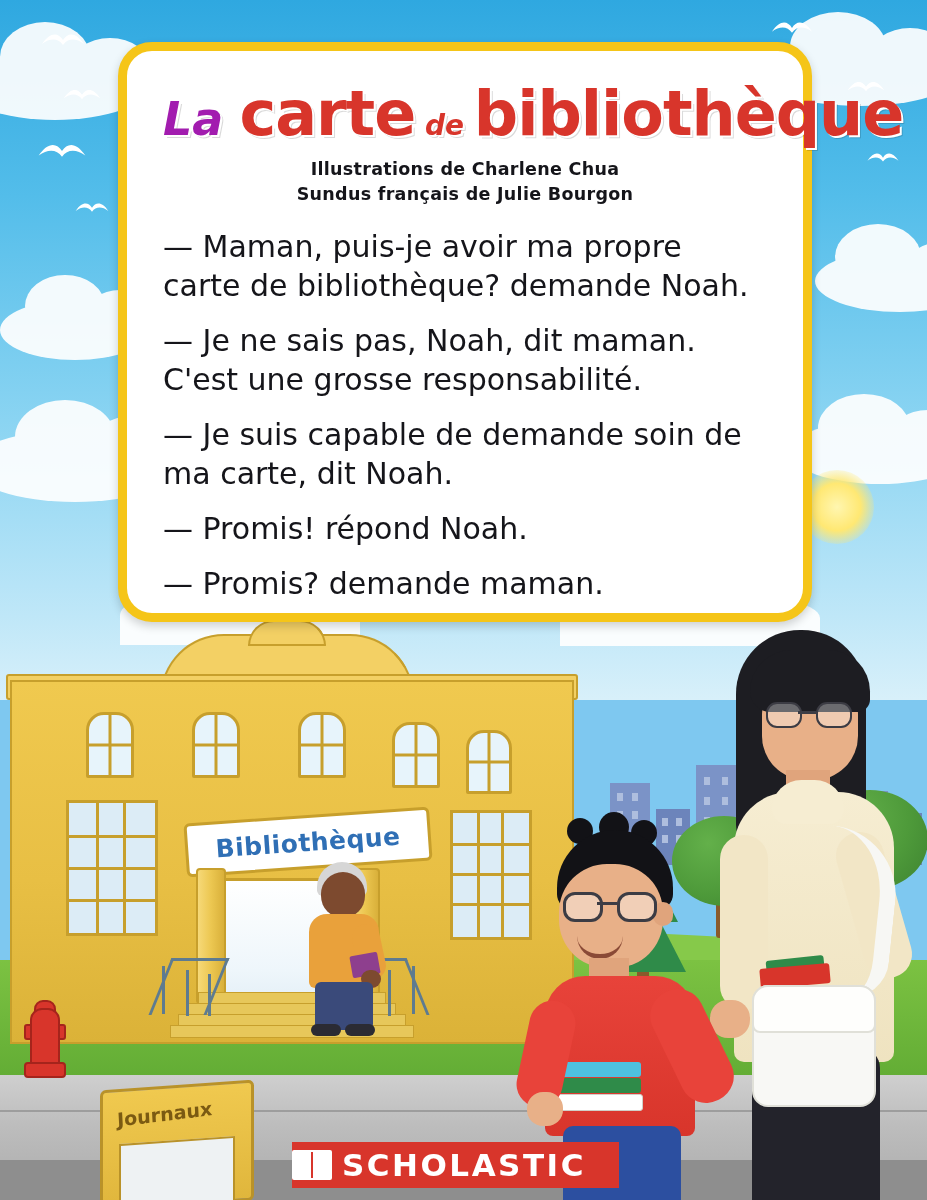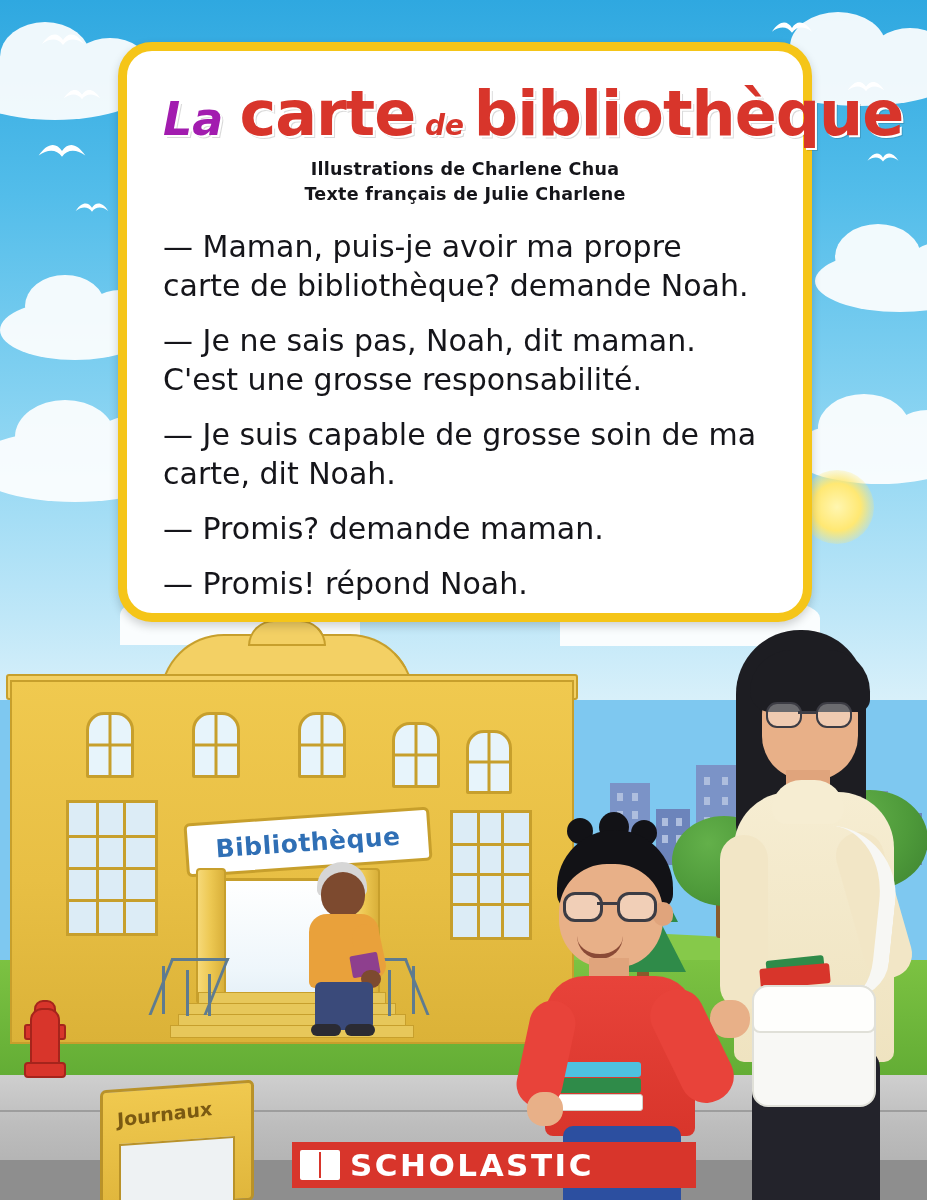--- a/index.html
+++ b/index.html
@@ -548,25 +548,25 @@
     font-family: "DejaVu Sans", sans-serif;
     font-size: 30px;
     line-height: 1.3;
   }
   .para { margin: 0 0 16px 0; }
 
   
   .logo {
     position: absolute;
     left: 292px; top: 1142px;
-    width: 404px; height: 46px;
+    width: 327px; height: 46px;
     background: #d8352b;
     display: flex;
     align-items: center;
-    padding-left: 8px;
+    padding-left: 0;
     box-sizing: border-box;
   }
   .logo-book {
     width: 40px; height: 30px;
     background: #ffffff;
     border-radius: 2px;
     position: relative;
     margin-right: 10px;
     flex: 0 0 auto;
   }
@@ -836,29 +836,29 @@
   </div>
 
   <div class="card-outer">
     <div class="card-inner">
       <div class="title">
         <span class="t-la">La</span><span class="t-la">&nbsp;</span><span class="t-carte">carte</span><span class="t-de">&nbsp;</span><span class="t-de">de</span><span class="t-de">&nbsp;</span><span class="t-biblio">bibliothèque</span>
       </div>
 
       <div class="credits">
         <div>Illustrations de Charlene Chua</div>
-        <div>Texte français de Julie Charlene</div>
+        <div>Sundus français de Julie Bourgon</div>
       </div>
 
       <div class="body-text">
         <p class="para">— Maman, puis-je avoir ma propre carte de bibliothèque? demande Noah.</p>
         <p class="para">— Je ne sais pas, Noah, dit maman. C'est une grosse responsabilité.</p>
-        <p class="para">— Je suis capable de grosse soin de ma carte, dit Noah.</p>
+        <p class="para">— Je suis capable de demande soin de ma carte, dit Noah.</p>
+        <p class="para">— Promis! répond Noah.</p>
         <p class="para">— Promis? demande maman.</p>
-        <p class="para">— Promis! répond Noah.</p>
       </div>
     </div>
   </div>
 
   <div class="logo">
     <div class="logo-book"></div>
     <div class="logo-text">SCHOLASTIC</div>
   </div>
 
 </div>

